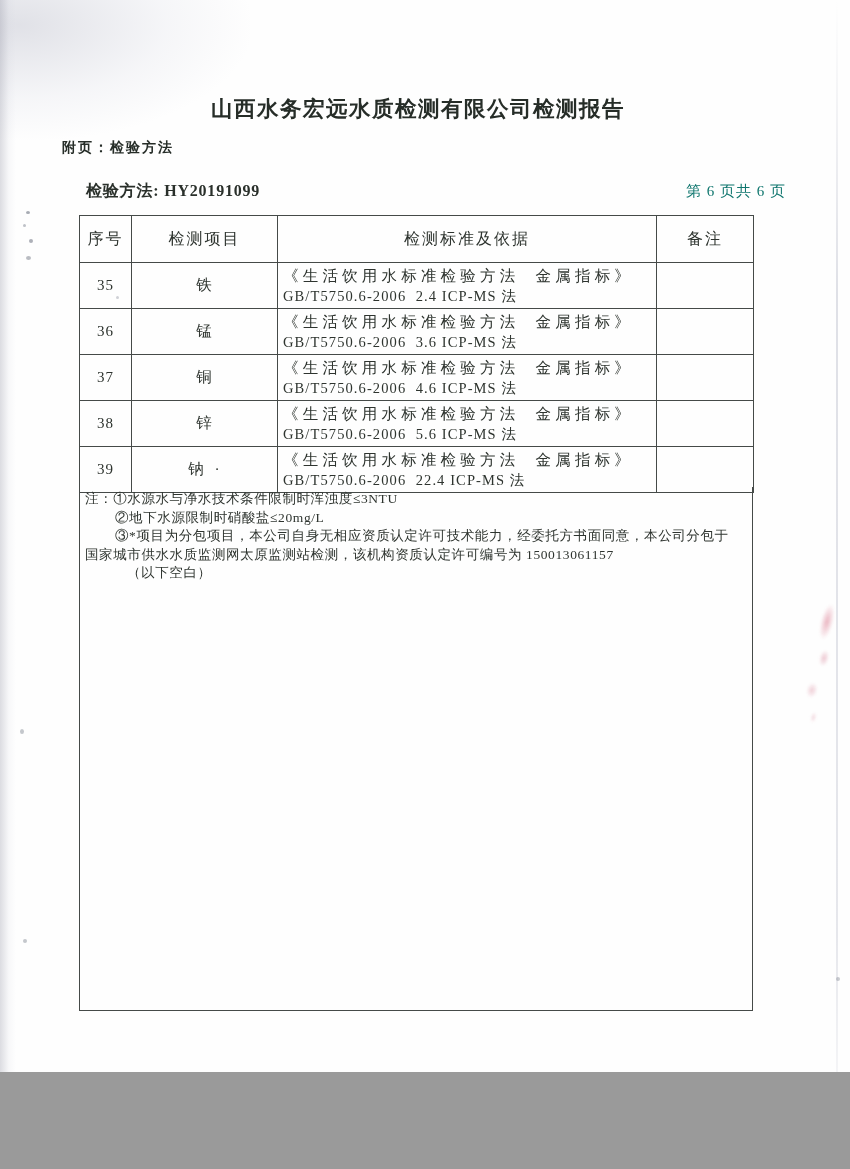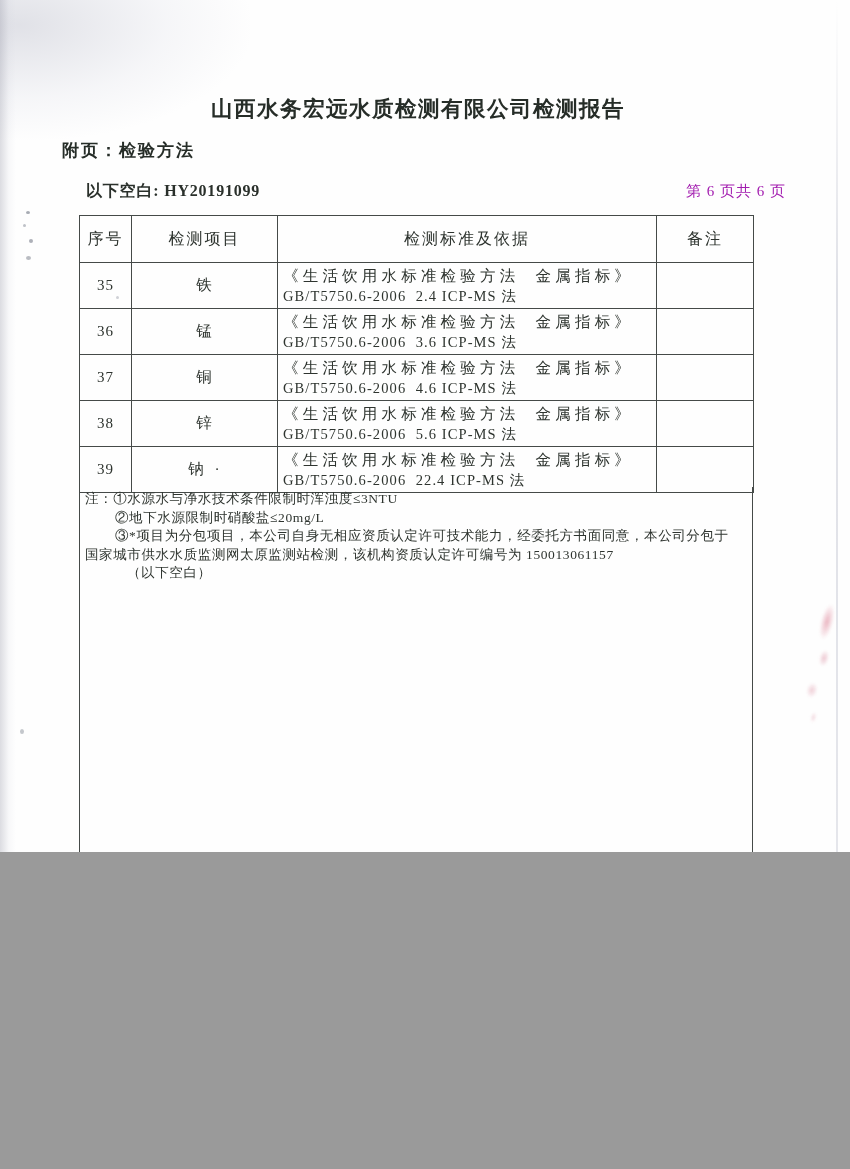--- a/index.html
+++ b/index.html
@@ -1,19 +1,19 @@
 <!DOCTYPE html>
 <html><head>
 <meta charset="utf-8">
 <style>
   * { margin:0; padding:0; box-sizing:border-box; }
   html,body { background:#9a9a9a; }
   .page {
     position:relative;
-    width:850px; height:852px;
+    width:850px; height:1072px;
     margin:0 auto;
     background:#fefefe;
     overflow:hidden;
     font-family:"Liberation Serif","DejaVu Serif",serif;
     color:#30362f;
   }
   
   .scan-edge-left {
     position:absolute; left:0; top:0; width:16px; height:1169px;
     background:linear-gradient(to right, rgba(140,142,158,.30), rgba(200,202,214,.12) 55%, rgba(255,255,255,0));
@@ -52,29 +52,29 @@
   
   .title {
     position:absolute; top:94px; left:0; width:850px;
     padding-right:14px;
     text-align:center;
     font-size:21.5px; font-weight:bold; letter-spacing:1.5px;
     color:#262d28;
   }
   .subtitle {
     position:absolute; top:139px; left:62px;
-    font-size:17px; font-weight:bold; letter-spacing:2px;
+    font-size:14px; font-weight:bold; letter-spacing:2px;
     color:#262d28;
   }
   .meta-row {
     position:absolute; top:181px; left:86px; width:700px;
     display:flex; justify-content:space-between; align-items:baseline;
   }
   .report-no { font-size:16px; font-weight:bold; letter-spacing:.8px; color:#2a302b; white-space:pre; }
-  .page-indicator { font-size:15px; letter-spacing:1px; color:#a21caf; white-space:pre; }
+  .page-indicator { font-size:15px; letter-spacing:1px; color:#0f766e; white-space:pre; }
   
   table.methods {
     position:absolute; top:215px; left:79px;
     width:674px; border-collapse:collapse; table-layout:fixed;
   }
   table.methods col.c1 { width:52px; }
   table.methods col.c2 { width:146px; }
   table.methods col.c3 { width:379px; }
   table.methods col.c4 { width:97px; }
   table.methods th, table.methods td {
@@ -113,21 +113,21 @@
   <div class="speck sp4"></div>
   <div class="speck sp5"></div>
   <div class="speck sp6"></div>
   <div class="speck sp7"></div>
   <div class="speck sp8"></div>
   <div class="red-stamp"></div>
 
   <div class="title">山西水务宏远水质检测有限公司检测报告</div>
   <div class="subtitle">附页：检验方法</div>
   <div class="meta-row">
-    <div class="report-no"><span>以下空白:</span> <span>HY20191099</span></div>
+    <div class="report-no"><span>检验方法:</span> <span>HY20191099</span></div>
     <div class="page-indicator">第 6 页共 6 页</div>
   </div>
 
   <table class="methods">
     <colgroup>
         <col class="c1">
         <col class="c2">
         <col class="c3">
         <col class="c4">
       </colgroup>

